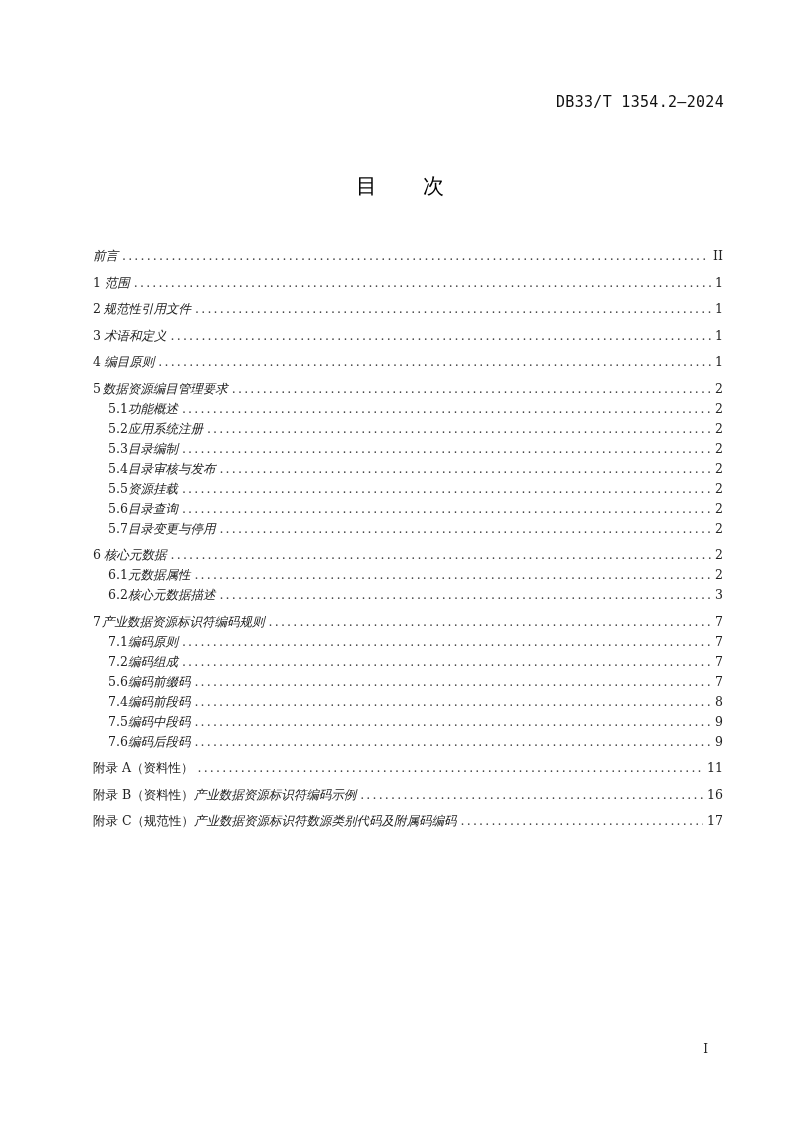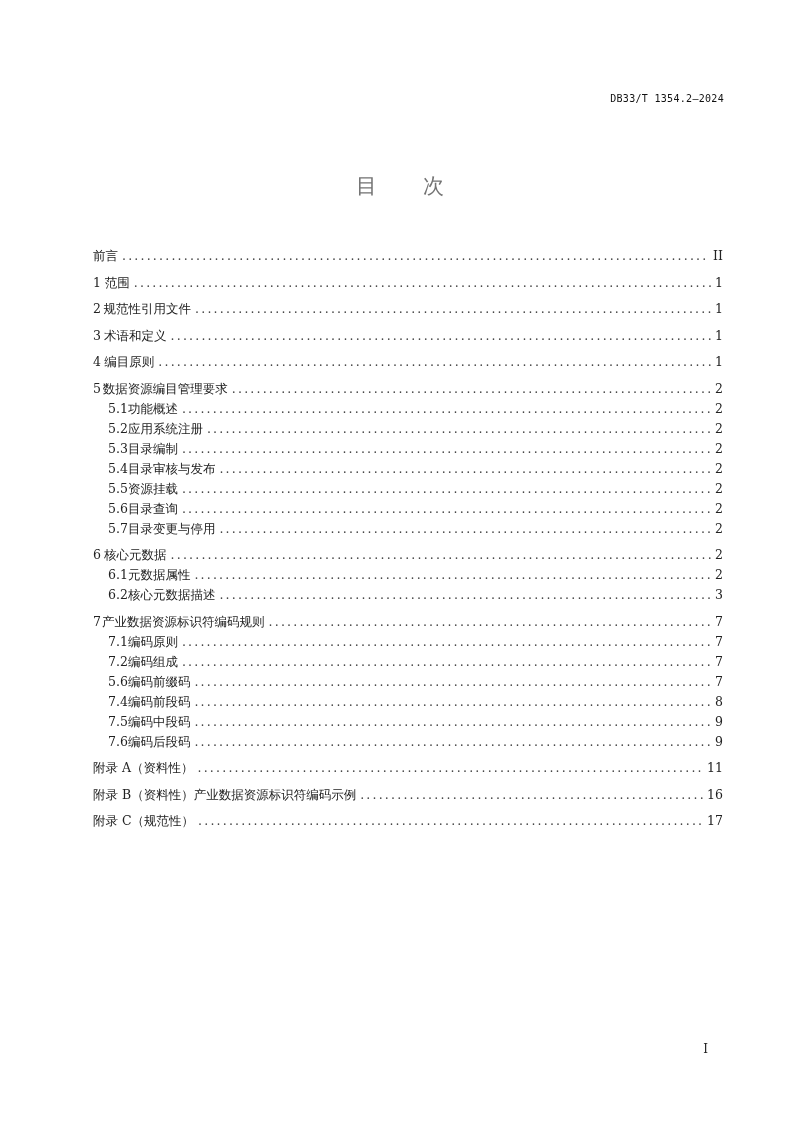--- a/index.html
+++ b/index.html
@@ -1,32 +1,32 @@
 <!DOCTYPE html>
 <html><head>
 <meta charset="utf-8">
 <style>
   html, body { margin: 0; padding: 0; background: #ffffff; }
   body { width: 800px; height: 1132px; position: relative; overflow: hidden;
          font-family: "DejaVu Serif", "Liberation Serif", serif; color: #222; }
   .header-code { position: absolute; top: 93px; right: 76px;
-         font-family: "DejaVu Sans Mono", "Liberation Mono", monospace; font-size: 10px; color: #111; letter-spacing: 0.3px; }
+         font-family: "DejaVu Sans Mono", "Liberation Mono", monospace; font-size: 15px; color: #111; letter-spacing: 0.3px; }
   .title { position: absolute; top: 172px; left: 0; width: 800px; text-align: center;
-         font-family: "DejaVu Sans", "Liberation Sans", sans-serif; font-size: 21px; color: #737373; }
+         font-family: "DejaVu Sans", "Liberation Sans", sans-serif; font-size: 21px; color: #000000; }
   .title span { display: inline-block; }
   .title .gap { width: 46px; }
   .toc { position: absolute; top: 246px; left: 93px; width: 630px; }
   .row { display: flex; align-items: baseline; font-size: 12.5px; white-space: nowrap; height: 20px; line-height: 20px; }
   .row.top { margin-top: 6.5px; }
   .row.first { margin-top: 0; }
   .row .num { display: inline-block; width: 23px; }
   .row.sub { padding-left: 15px; }
   .row.sub .num { width: 35px; text-align: right; }
   .row.appx .num { width: 125px; }
-  .row .label { flex: 0 0 auto; }
+  .row .label { flex: 0 0 auto; font-style: italic; }
   .row .dots { flex: 1 1 auto; overflow: hidden; margin: 0 4px; color: #444; letter-spacing: 2.2px; }
   .row .dots::before { content: "......................................................................................................................................................................................"; }
   .row .page { flex: 0 0 auto; text-align: center; }
   .footer-page { position: absolute; top: 1042px; right: 92px; font-size: 12px; color: #222; }
 </style>
 </head>
 <body>
 
 <div class="header-code">DB33/T 1354.2—2024</div>
 
@@ -186,18 +186,19 @@
       <span class="page">11</span>
     </div>
   <div class="row top appx">
       <span class="num">附录 B（资料性）</span>
       <span class="label">产业数据资源标识符编码示例</span>
       <span class="dots"></span>
       <span class="page">16</span>
     </div>
   <div class="row top appx">
       <span class="num">附录 C（规范性）</span>
+      <span class="label">产业数据资源标识符数源类别代码及附属码编码</span>
       <span class="dots"></span>
       <span class="page">17</span>
     </div>
 </div>
 
 <div class="footer-page">I</div>
 
 </body></html>

